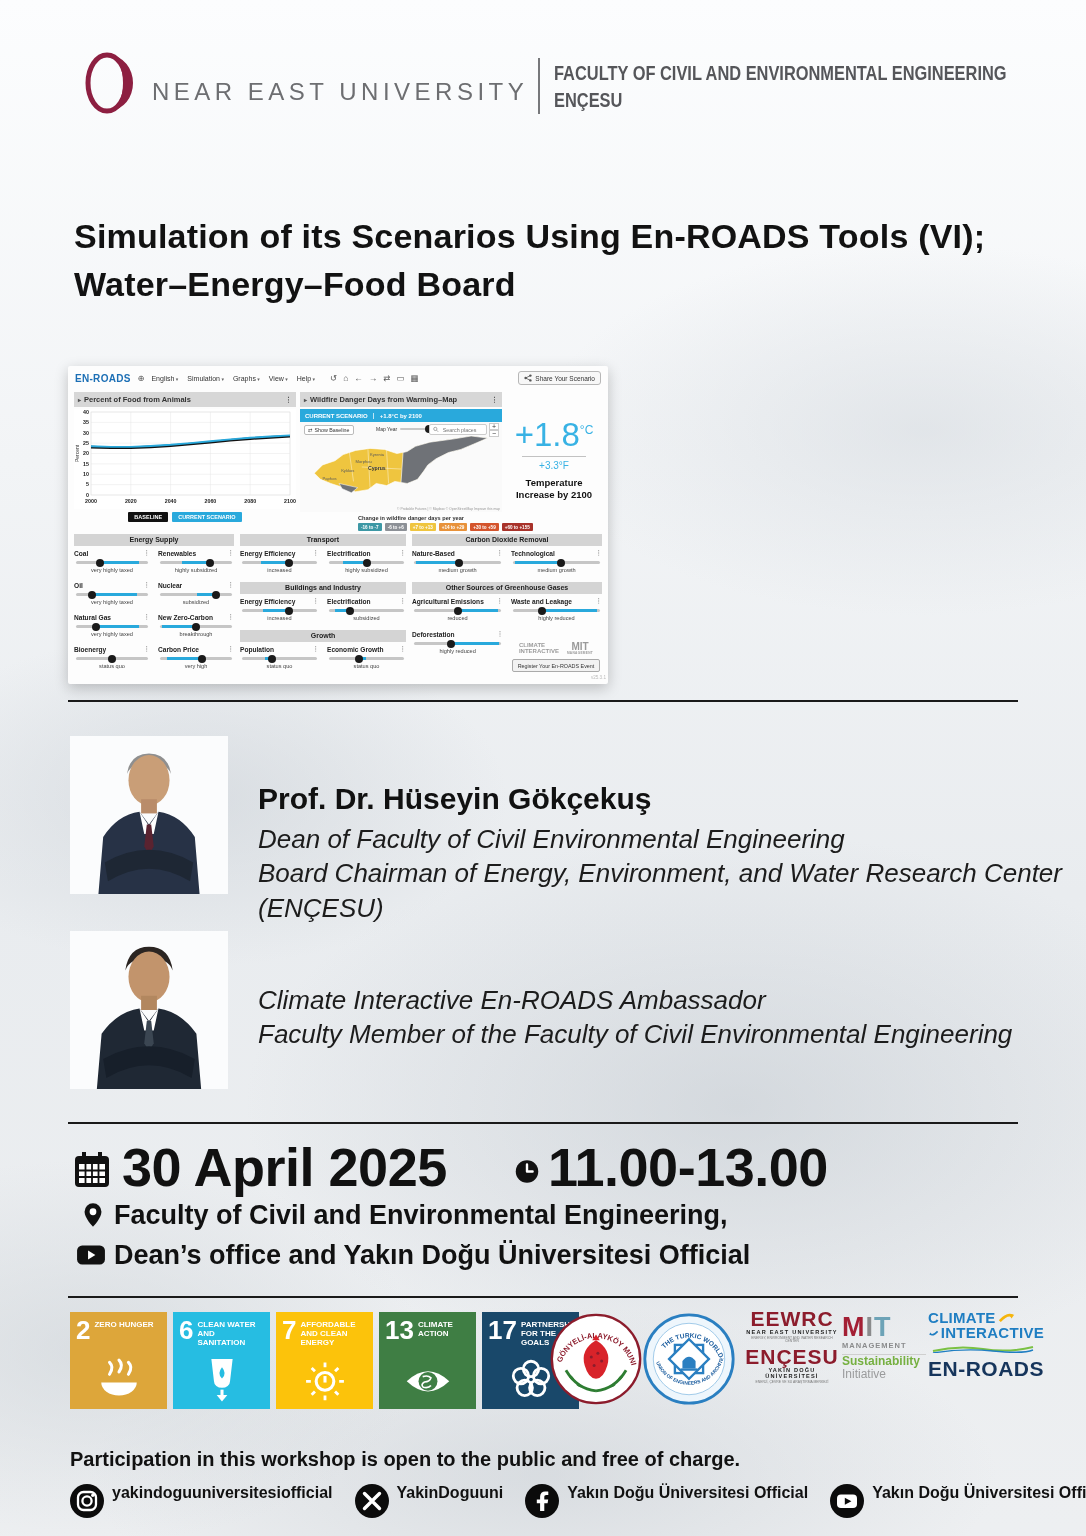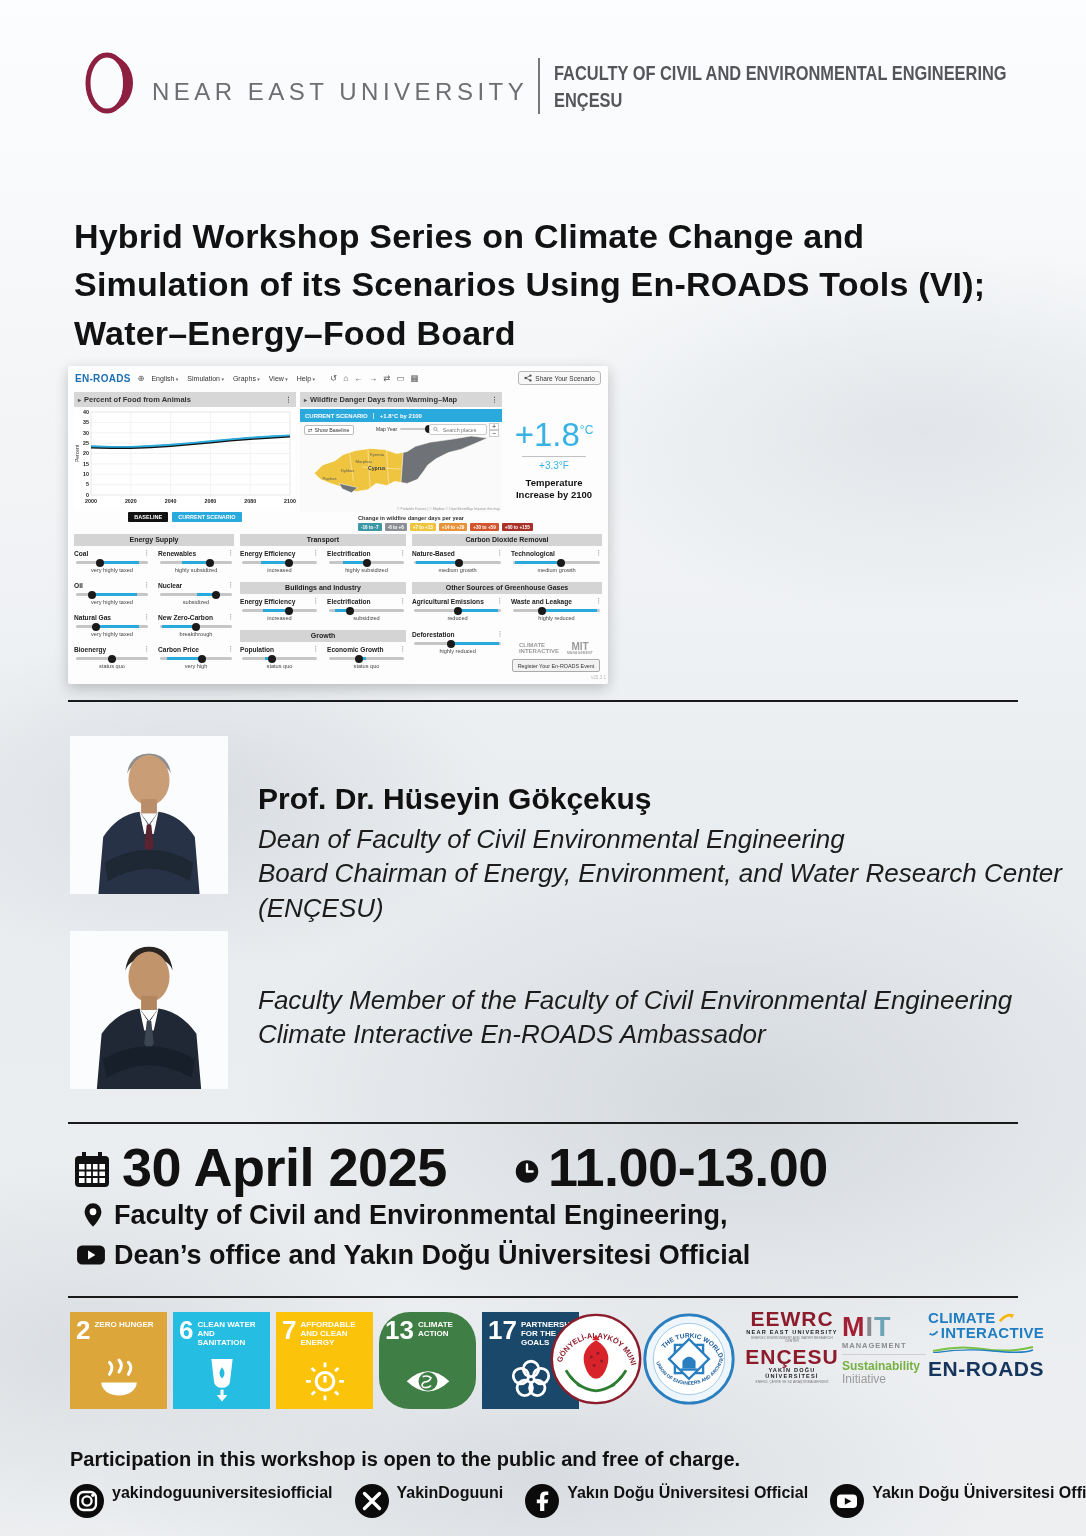--- a/index.html
+++ b/index.html
@@ -120,21 +120,21 @@
   .sdg-ic svg{width:52px;height:52px;}
   .partner{position:absolute;}
   .eewrc{width:96px;text-align:center;line-height:1;}
   .eewrc .big{font-size:21px;font-weight:700;color:#8c1c2c;letter-spacing:1px;}
   .eewrc .sub{font-size:5.6px;font-weight:700;color:#222;letter-spacing:1.2px;margin-top:1px;}
   .eewrc .sub2{font-size:3.4px;color:#777;margin-top:1px;margin-bottom:3px;}
   .mitblk{width:84px;text-align:left;line-height:1;}
   .mit-word{font-size:27px;font-weight:700;letter-spacing:1px;}
   .mit-m{color:#a31f34;}  .mit-i{color:#8a8b8c;}  .mit-t{color:#6da3b7;}
   .mit-mgmt{font-size:7.5px;font-weight:700;color:#8a8b8c;letter-spacing:1px;margin-top:1px;border-bottom:1px solid #cfcfcf;padding-bottom:4px;}
-  .mit-sus{font-size:12px;font-weight:700;color:#76b041;margin-top:5px;}
+  .mit-sus{font-size:12px;font-weight:700;color:#76b041;}
   .mit-ini{font-size:12px;color:#9a9b9c;margin-top:1px;}
   .ciblk{width:116px;text-align:left;line-height:1;}
   .ci-l1,.ci-l2{font-size:15px;font-weight:700;color:#1f7ec2;letter-spacing:.3px;display:flex;align-items:center;gap:2px;}
   .ci-l3{font-size:21px;font-weight:700;color:#16355c;letter-spacing:.5px;margin-top:2px;}
   
   .note{left:70px;top:1448px;font-size:20px;font-weight:700;color:#111;}
   .social-row{left:70px;top:1484px;display:flex;gap:22px;align-items:center;}
   .soc{display:flex;gap:8px;}
   .soc-ic{width:34px;height:34px;border-radius:50%;background:#0b0b0b;display:flex;align-items:center;justify-content:center;}
   .soc-ic svg{width:34px;height:34px;}
@@ -150,21 +150,20 @@
     <path d="M31 5 A 22 27 0 0 1 31 59 A 12 27 0 0 0 31 5 Z" fill="#8d1f41"></path>
   </svg>
   <div class="abs uni-name">NEAR EAST UNIVERSITY</div>
   <div class="abs brand-divider"></div>
   <div class="abs faculty">
     <div>FACULTY OF CIVIL AND ENVIRONMENTAL ENGINEERING</div>
     <div>ENÇESU</div>
   </div>
 
   <div class="abs title">
-    <div>Hybrid Workshop Series on Climate Change and</div>
     <div>Simulation of its Scenarios Using En-ROADS Tools (VI);</div>
     <div>Water–Energy–Food Board</div>
   </div>
 
   <div class="abs sim-card">
     <div class="sim-toolbar">
       <span class="sim-logo">EN-ROADS</span>
       <span class="globe-glyph">⊕</span>
       <span style="display:flex;gap:9px;">
           <span class="sim-menu">English</span>
@@ -605,22 +604,22 @@
       <ellipse cx="50" cy="29" rx="13" ry="16" fill="#c2946c"></ellipse>
       <rect x="45" y="41" width="10" height="9" fill="#b2875f"></rect>
       <path d="M17 100 L20 65 Q30 51 44 49 L50 57 L56 49 Q70 51 80 65 L83 100 Z" fill="#1f2834"></path>
       <path d="M44 49 L50 58 L56 49 L53 63 L47 63 Z" fill="#fff"></path>
       <path d="M48.6 57 L51.4 57 L53 71 L50 76 L47 71 Z" fill="#3b4652"></path>
       <path d="M21 81 Q50 65 79 81 L77 93 Q50 77 23 93 Z" fill="#171f2a"></path>
     </svg>
   </div>
   <div class="abs" style="left:258px;top:977px;">
     <div class="sp-role">
+      <div>Climate Interactive En-ROADS Ambassador</div>
       <div>Faculty Member of the Faculty of Civil Environmental Engineering</div>
-      <div>Climate Interactive En-ROADS Ambassador</div>
     </div>
   </div>
 
   <div class="abs rule" style="top:1122px;"></div>
 
   <svg class="abs" style="left:72px;top:1150px;width:40px;height:40px;" viewBox="0 0 40 40">
     <path d="M12 2 v8 M28 2 v8" stroke="#111" stroke-width="4"></path>
     <rect x="3" y="6" width="34" height="31" rx="4" fill="#111"></rect>
     <rect x="7" y="14" width="26" height="19" fill="#fff"></rect>
     <g stroke="#111" stroke-width="1.8">
@@ -680,21 +679,21 @@
           <span class="sdg-lab">AFFORDABLE AND CLEAN ENERGY</span>
         </div>
         <div class="sdg-ic">
           <svg viewBox="0 0 44 44">
             <circle cx="22" cy="24" r="7.5" fill="none" stroke="#fff" stroke-width="2.6"></circle>
             <path d="M22 19.5 v5.5" stroke="#fff" stroke-width="2.6"></path>
             <path d="M22 8 v4 M22 40 v-4 M6 24 h4 M38 24 h-4 M10.7 12.7 l2.8 2.8 M33.3 12.7 l-2.8 2.8 M10.7 35.3 l2.8 -2.8 M33.3 35.3 l-2.8 -2.8" stroke="#fff" stroke-width="2.4"></path>
           </svg>
         </div>
       </div>
-      <div class="sdg" style="background: rgb(63, 126, 68); border-radius: 31px;">
+      <div class="sdg" style="background: rgb(63, 126, 68);">
         <div class="sdg-top">
           <span class="sdg-num">13</span>
           <span class="sdg-lab">CLIMATE ACTION</span>
         </div>
         <div class="sdg-ic">
           <svg viewBox="0 0 44 44">
             <path d="M4 24 Q22 7 40 24 Q22 41 4 24 z" fill="#fff"></path>
             <circle cx="22" cy="24" r="8" fill="#3F7E44"></circle>
             <path d="M17.5 20 q4.5 -1.5 7 1 q-1 3.5 -5.5 3.5 q-3.5 2 -1 4.5 q4.5 1 6.5 -1.5" stroke="#fff" stroke-width="1.4" fill="none"></path>
           </svg>

